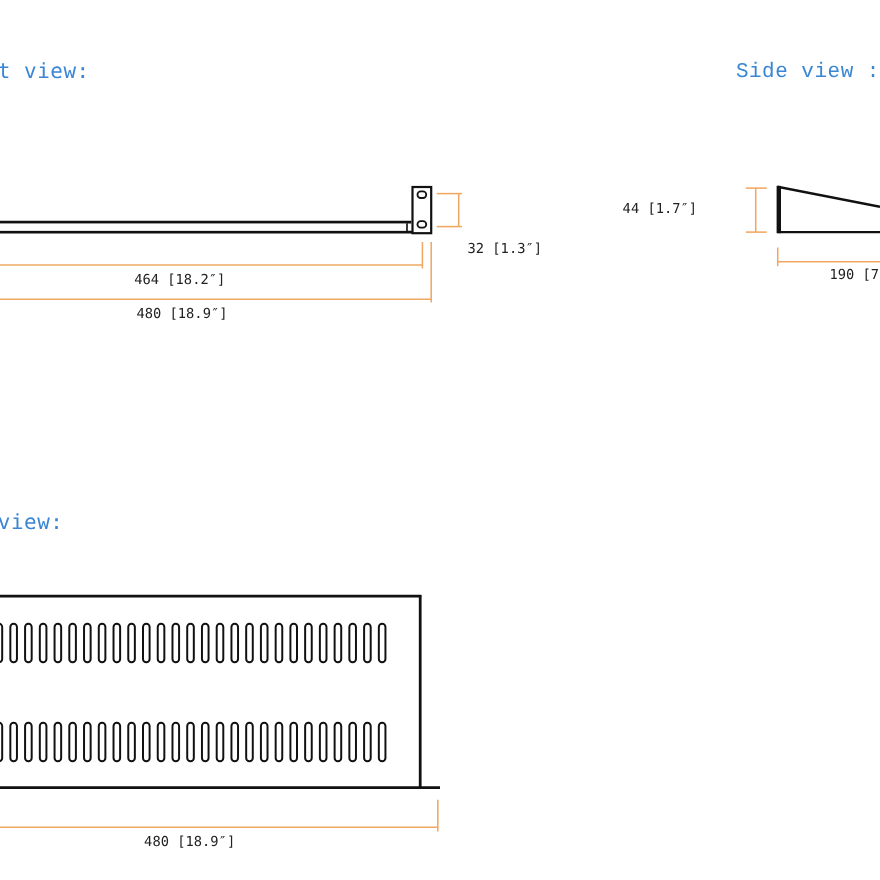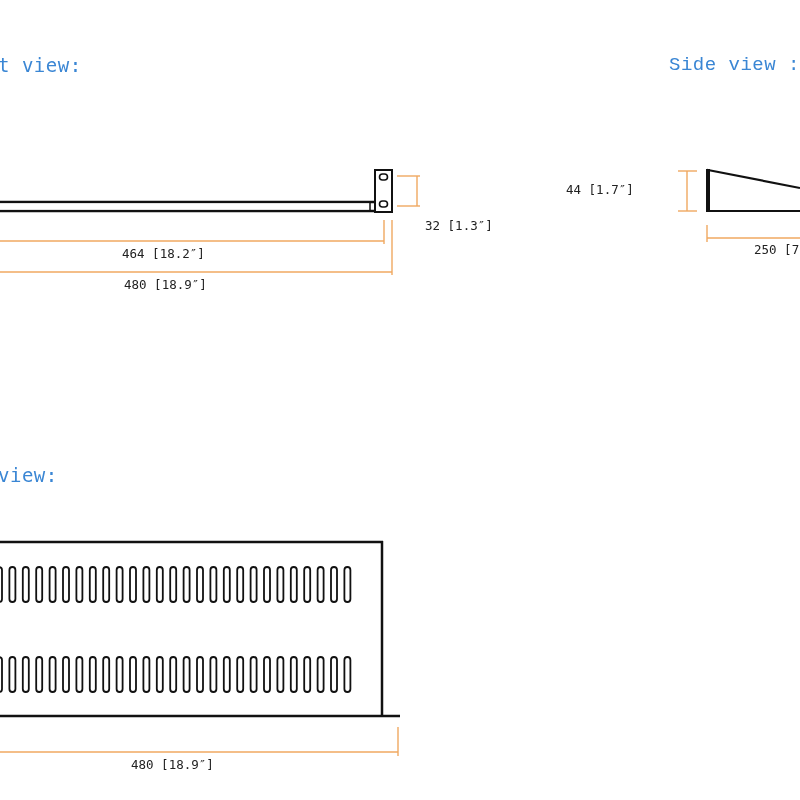--- a/index.html
+++ b/index.html
@@ -152,15 +152,15 @@
     <line x1="398" y1="727" x2="398" y2="756"></line>
     <line x1="0" y1="752" x2="398" y2="752"></line>
   </g>
 </svg>
 
 <div class="dim-label" style="left:425px; top:184px;margin-top:36px;">32 [1.3″]</div>
 <div class="dim-label" style="left:122px; top:248px;">464 [18.2″]</div>
 <div class="dim-label" style="left:124px; top:279px;">480 [18.9″]</div>
 
 <div class="dim-label" style="left:566px; top:184px;">44 [1.7″]</div>
-<div class="dim-label" style="left:754px; top:244px;">250 [7</div>
+<div class="dim-label" style="left:754px; top:244px;">190 [7</div>
 
 <div class="dim-label" style="left:131px; top:759px;">480 [18.9″]</div>
 
 </body></html>

